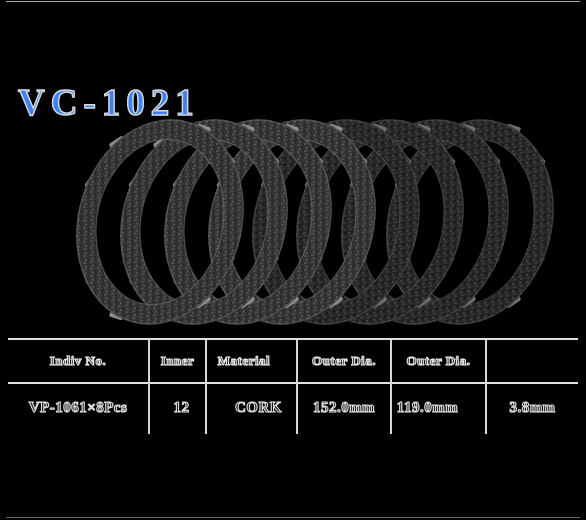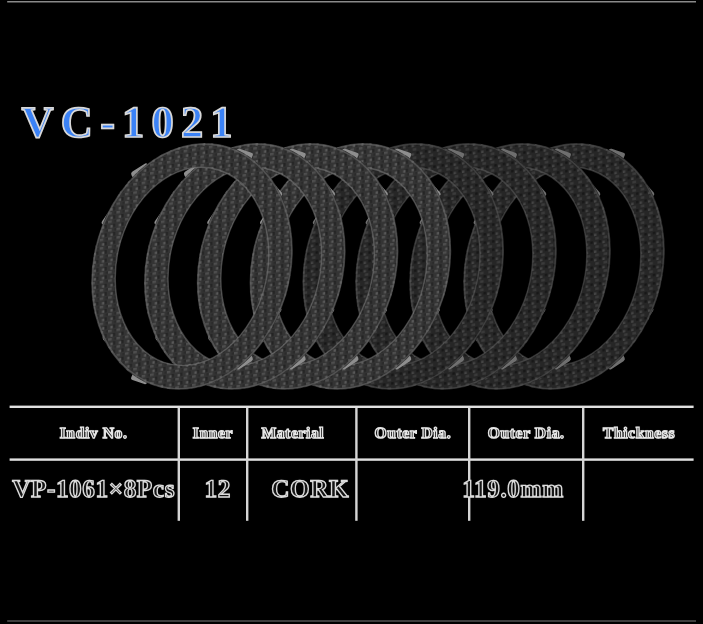--- a/index.html
+++ b/index.html
@@ -96,21 +96,21 @@
   .cell.head {
     top: 2px;
     font-size: 13px;
     letter-spacing: .5px;
     color: #1a1a1a;
     -webkit-text-stroke: 1.1px #e6e6e6;
     text-shadow: 0 0 1px #8d8d8d;
   }
   .cell.body {
     top: 48px;
-    font-size: 21px;
+    font-size: 15px;
     letter-spacing: .5px;
     color: #161616;
     -webkit-text-stroke: 1.1px #dcdcdc;
     text-shadow: 0 0 1px #838383;
   }
 </style>
 </head>
 <body>
 
 <div id="page">
@@ -219,22 +219,23 @@
     <div class="vrule" style="left:197px"></div>
     <div class="vrule" style="left:288px"></div>
     <div class="vrule" style="left:382px"></div>
     <div class="vrule" style="left:477px"></div>
 
     <div class="cell head" style="left:0px;   width:140px">Indiv No.</div>
     <div class="cell head" style="left:142px; width:55px">Inner</div>
     <div class="cell head" style="left:199px; width:74px">Material</div>
     <div class="cell head" style="left:290px; width:92px">Outer Dia.</div>
     <div class="cell head" style="left:384px; width:93px">Outer Dia.</div>
-    <div class="cell head" style="left:479px; width:91px">Thickness</div>
 
     <div class="cell body" style="left:0px;   width:140px">VP-1061×8Pcs</div>
     <div class="cell body" style="left:142px; width:63px">12</div>
     <div class="cell body" style="left:199px; width:103px">CORK</div>
+    <div class="cell body" style="left:290px; width:92px">152.0mm</div>
     <div class="cell body" style="left:373px; width:93px">119.0mm</div>
+    <div class="cell body" style="left:479px; width:91px">3.8mm</div>
   </div>
 
   <div class="edge-line bottom"></div>
 </div>
 
 </body></html>

